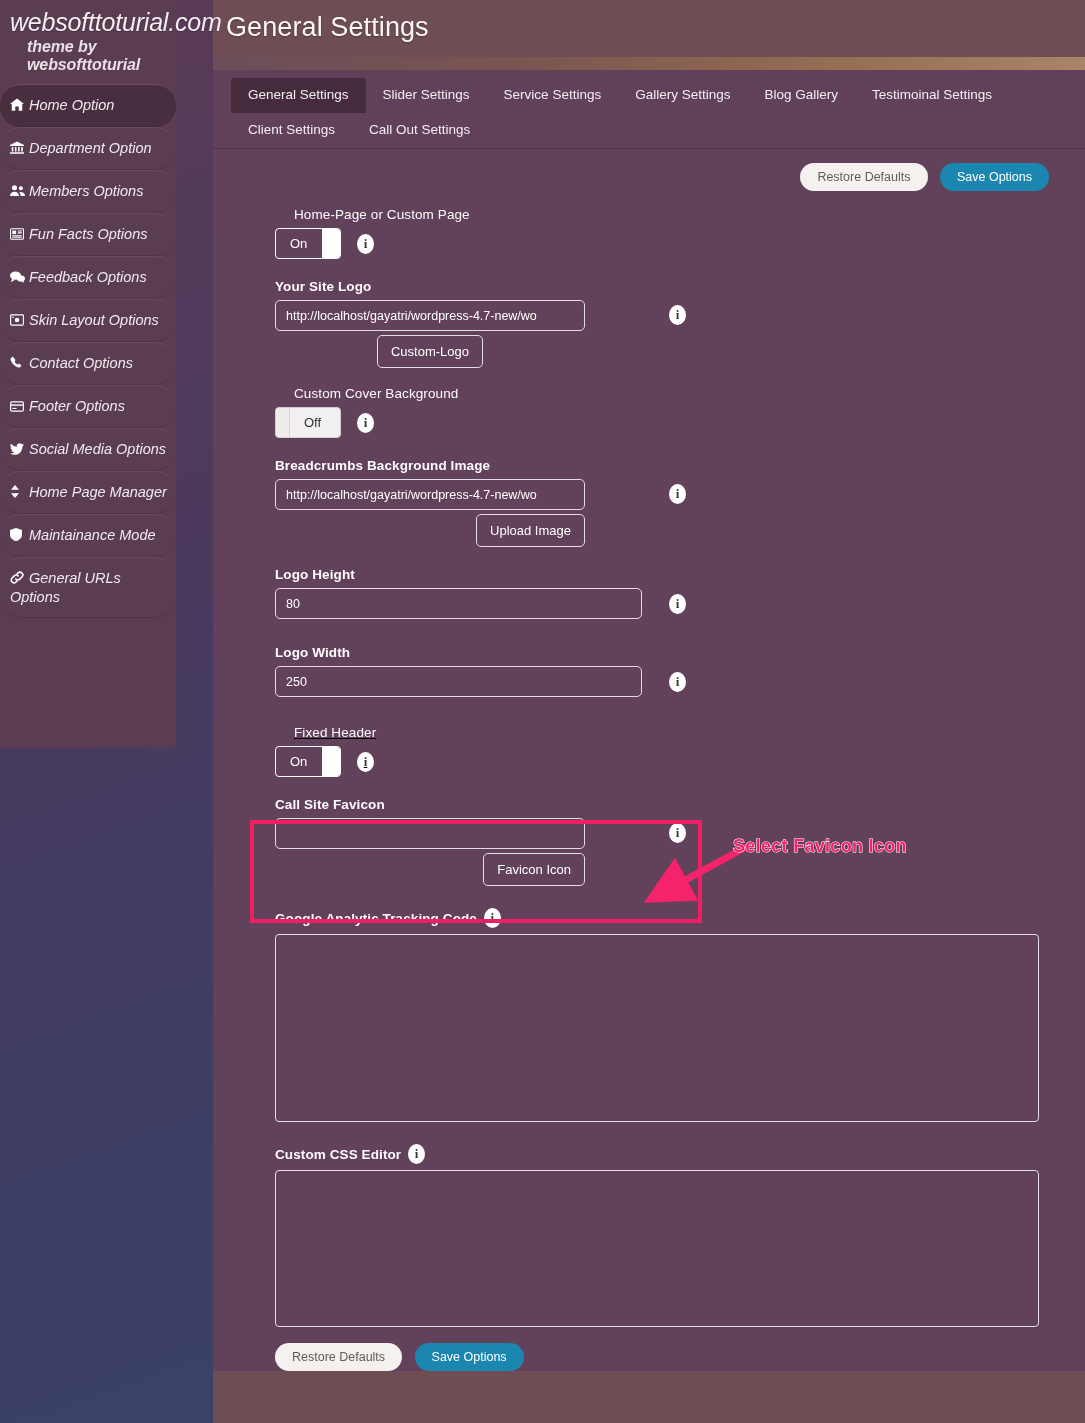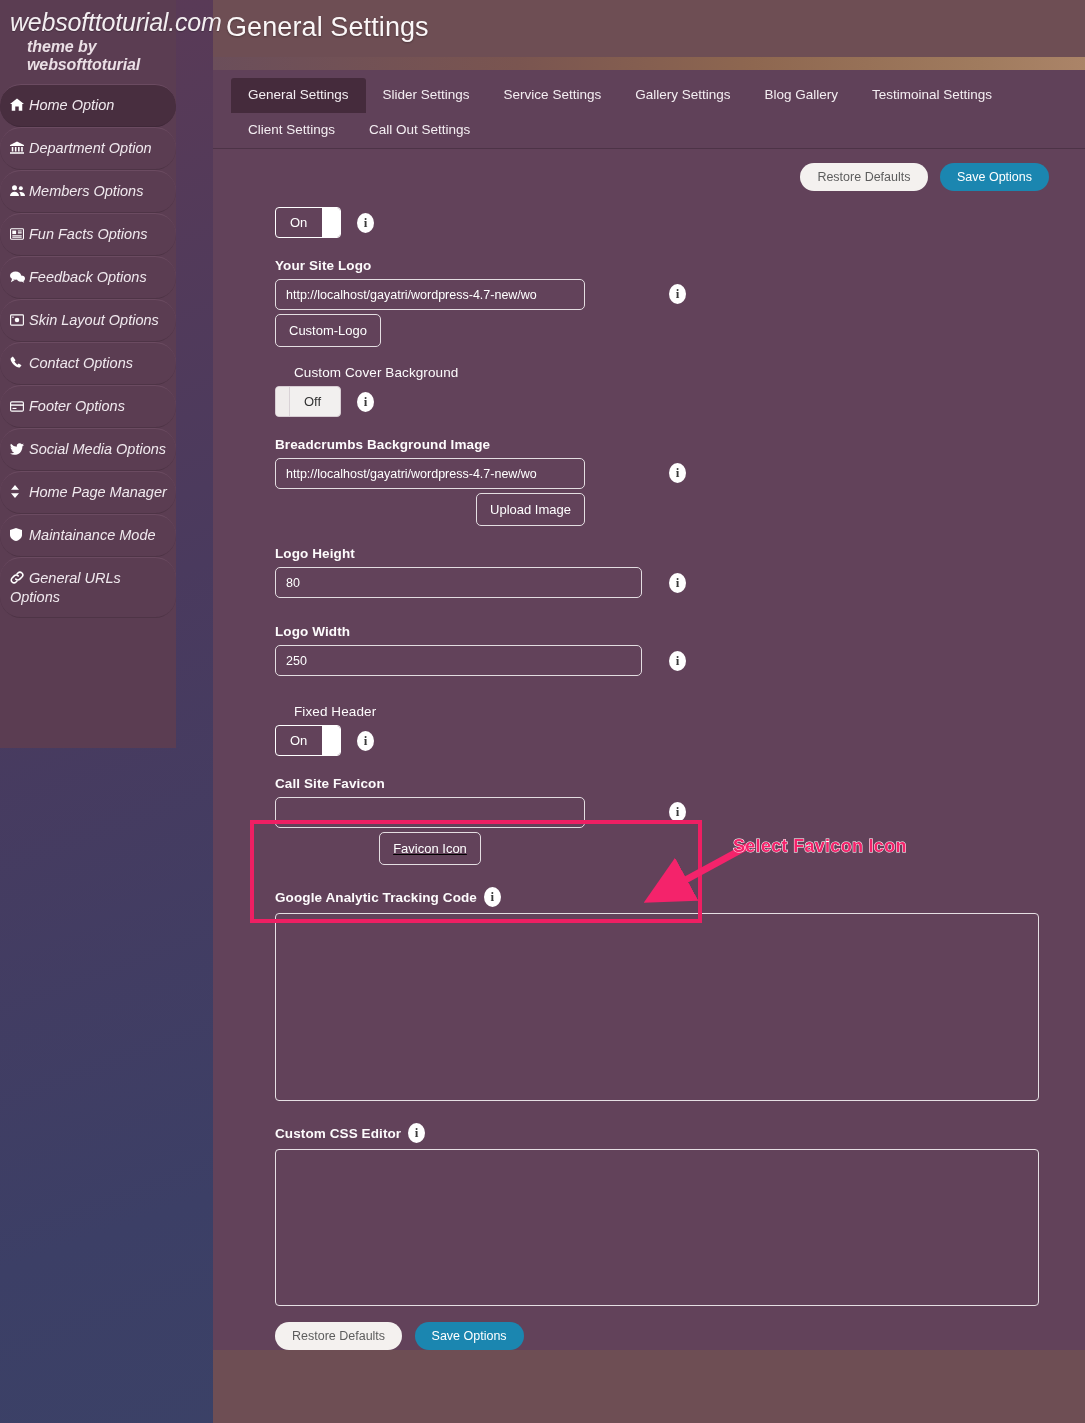--- a/index.html
+++ b/index.html
@@ -227,35 +227,36 @@
   </div>
 
   <div id="panel">
 
     <div class="btn-row-top">
       <button class="btn btn-restore">Restore Defaults</button>
       <button class="btn btn-save">Save Options</button>
     </div>
 
     <div class="field" style="margin-top:4px;">
+      <div class="fl-label light">Home-Page or Custom Page</div>
       <div style="display:flex;align-items:center;gap:16px;">
         <span class="toggle on">
           <span class="tg-txt">On</span>
           <span class="tg-knob"></span>
         </span>
         <span class="info-i">i</span>
       </div>
     </div>
 
     <div class="field" style="margin-top:20px;">
       <div class="fl-label">Your Site Logo</div>
       <div style="display:flex;align-items:flex-start;">
         <div>
           <input class="txt w310" type="text" value="http://localhost/gayatri/wordpress-4.7-new/wo" style="">
-          <div style="display:flex;justify-content:flex-start;width:310px;margin-right:-46px;">
+          <div style="display:flex;justify-content:center;width:310px;margin-right:-46px;">
             <button class="upload-btn">Custom-Logo</button>
           </div>
         </div>
         <span class="info-i" style="margin:5px 0 0 84px;">i</span>
       </div>
     </div>
 
     <div class="field" style="margin-top:18px;">
       <div class="fl-label light">Custom Cover Background</div>
       <div style="display:flex;align-items:center;gap:16px;">
@@ -289,37 +290,37 @@
     </div>
 
     <div class="field" style="margin-top:26px;">
       <div class="fl-label">Logo Width</div>
       <div style="display:flex;align-items:center;">
         <input class="txt w367" type="text" value="250" style="">
         <span class="info-i" style="margin-left:27px;">i</span>
       </div>
     </div>
 
-    <div class="field" style="margin-top:28px;">
+    <div class="field" style="margin-top:28px;text-decoration:underline;">
       <div class="fl-label light">Fixed Header</div>
       <div style="display:flex;align-items:center;gap:16px;">
         <span class="toggle on">
           <span class="tg-txt">On</span>
           <span class="tg-knob"></span>
         </span>
         <span class="info-i">i</span>
       </div>
     </div>
 
     <div class="field" style="margin-top:20px;">
       <div class="fl-label">Call Site Favicon</div>
       <div style="display:flex;align-items:flex-start;">
         <div>
           <input class="txt w310" type="text" value="" style="">
-          <div style="display:flex;justify-content:center;width:310px;margin-right:-62px;text-decoration:underline;">
+          <div style="display:flex;justify-content:flex-end;width:310px;margin-right:-62px;">
             <button class="upload-btn">Favicon Icon</button>
           </div>
         </div>
         <span class="info-i" style="margin:5px 0 0 84px;">i</span>
       </div>
     </div>
 
     <div class="field" style="margin-top:22px;">
       <div class="fl-label" style="display:flex;align-items:center;gap:7px;">
         <span>Google Analytic Tracking Code</span>

